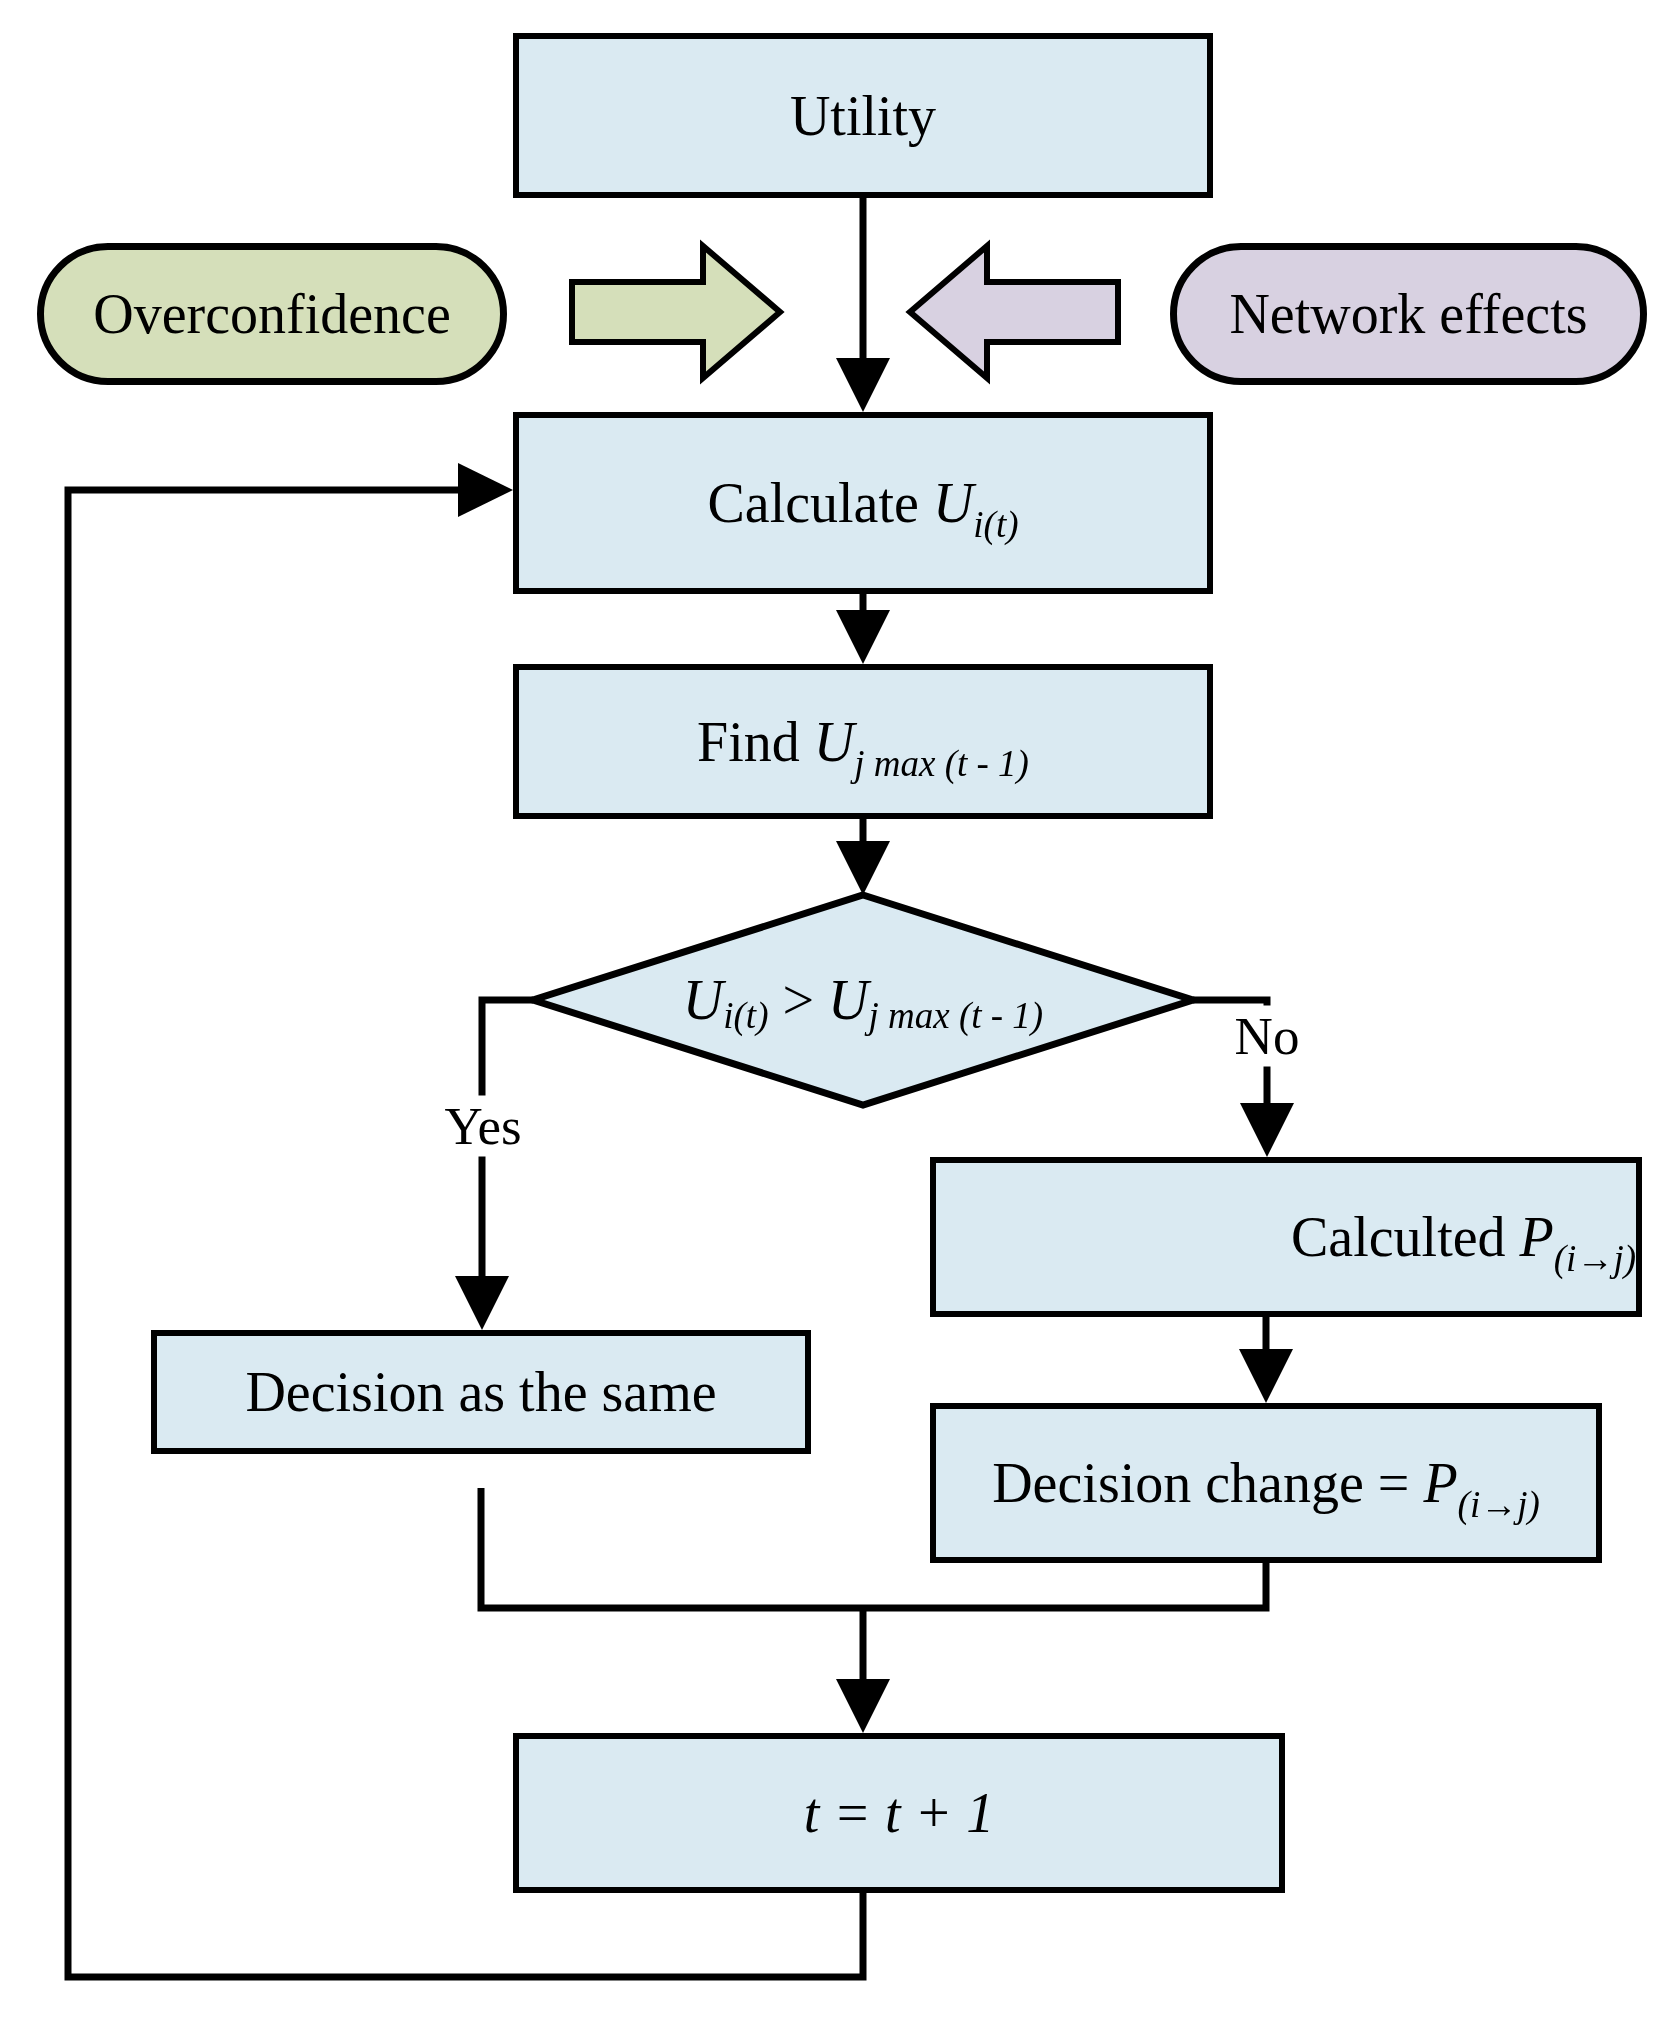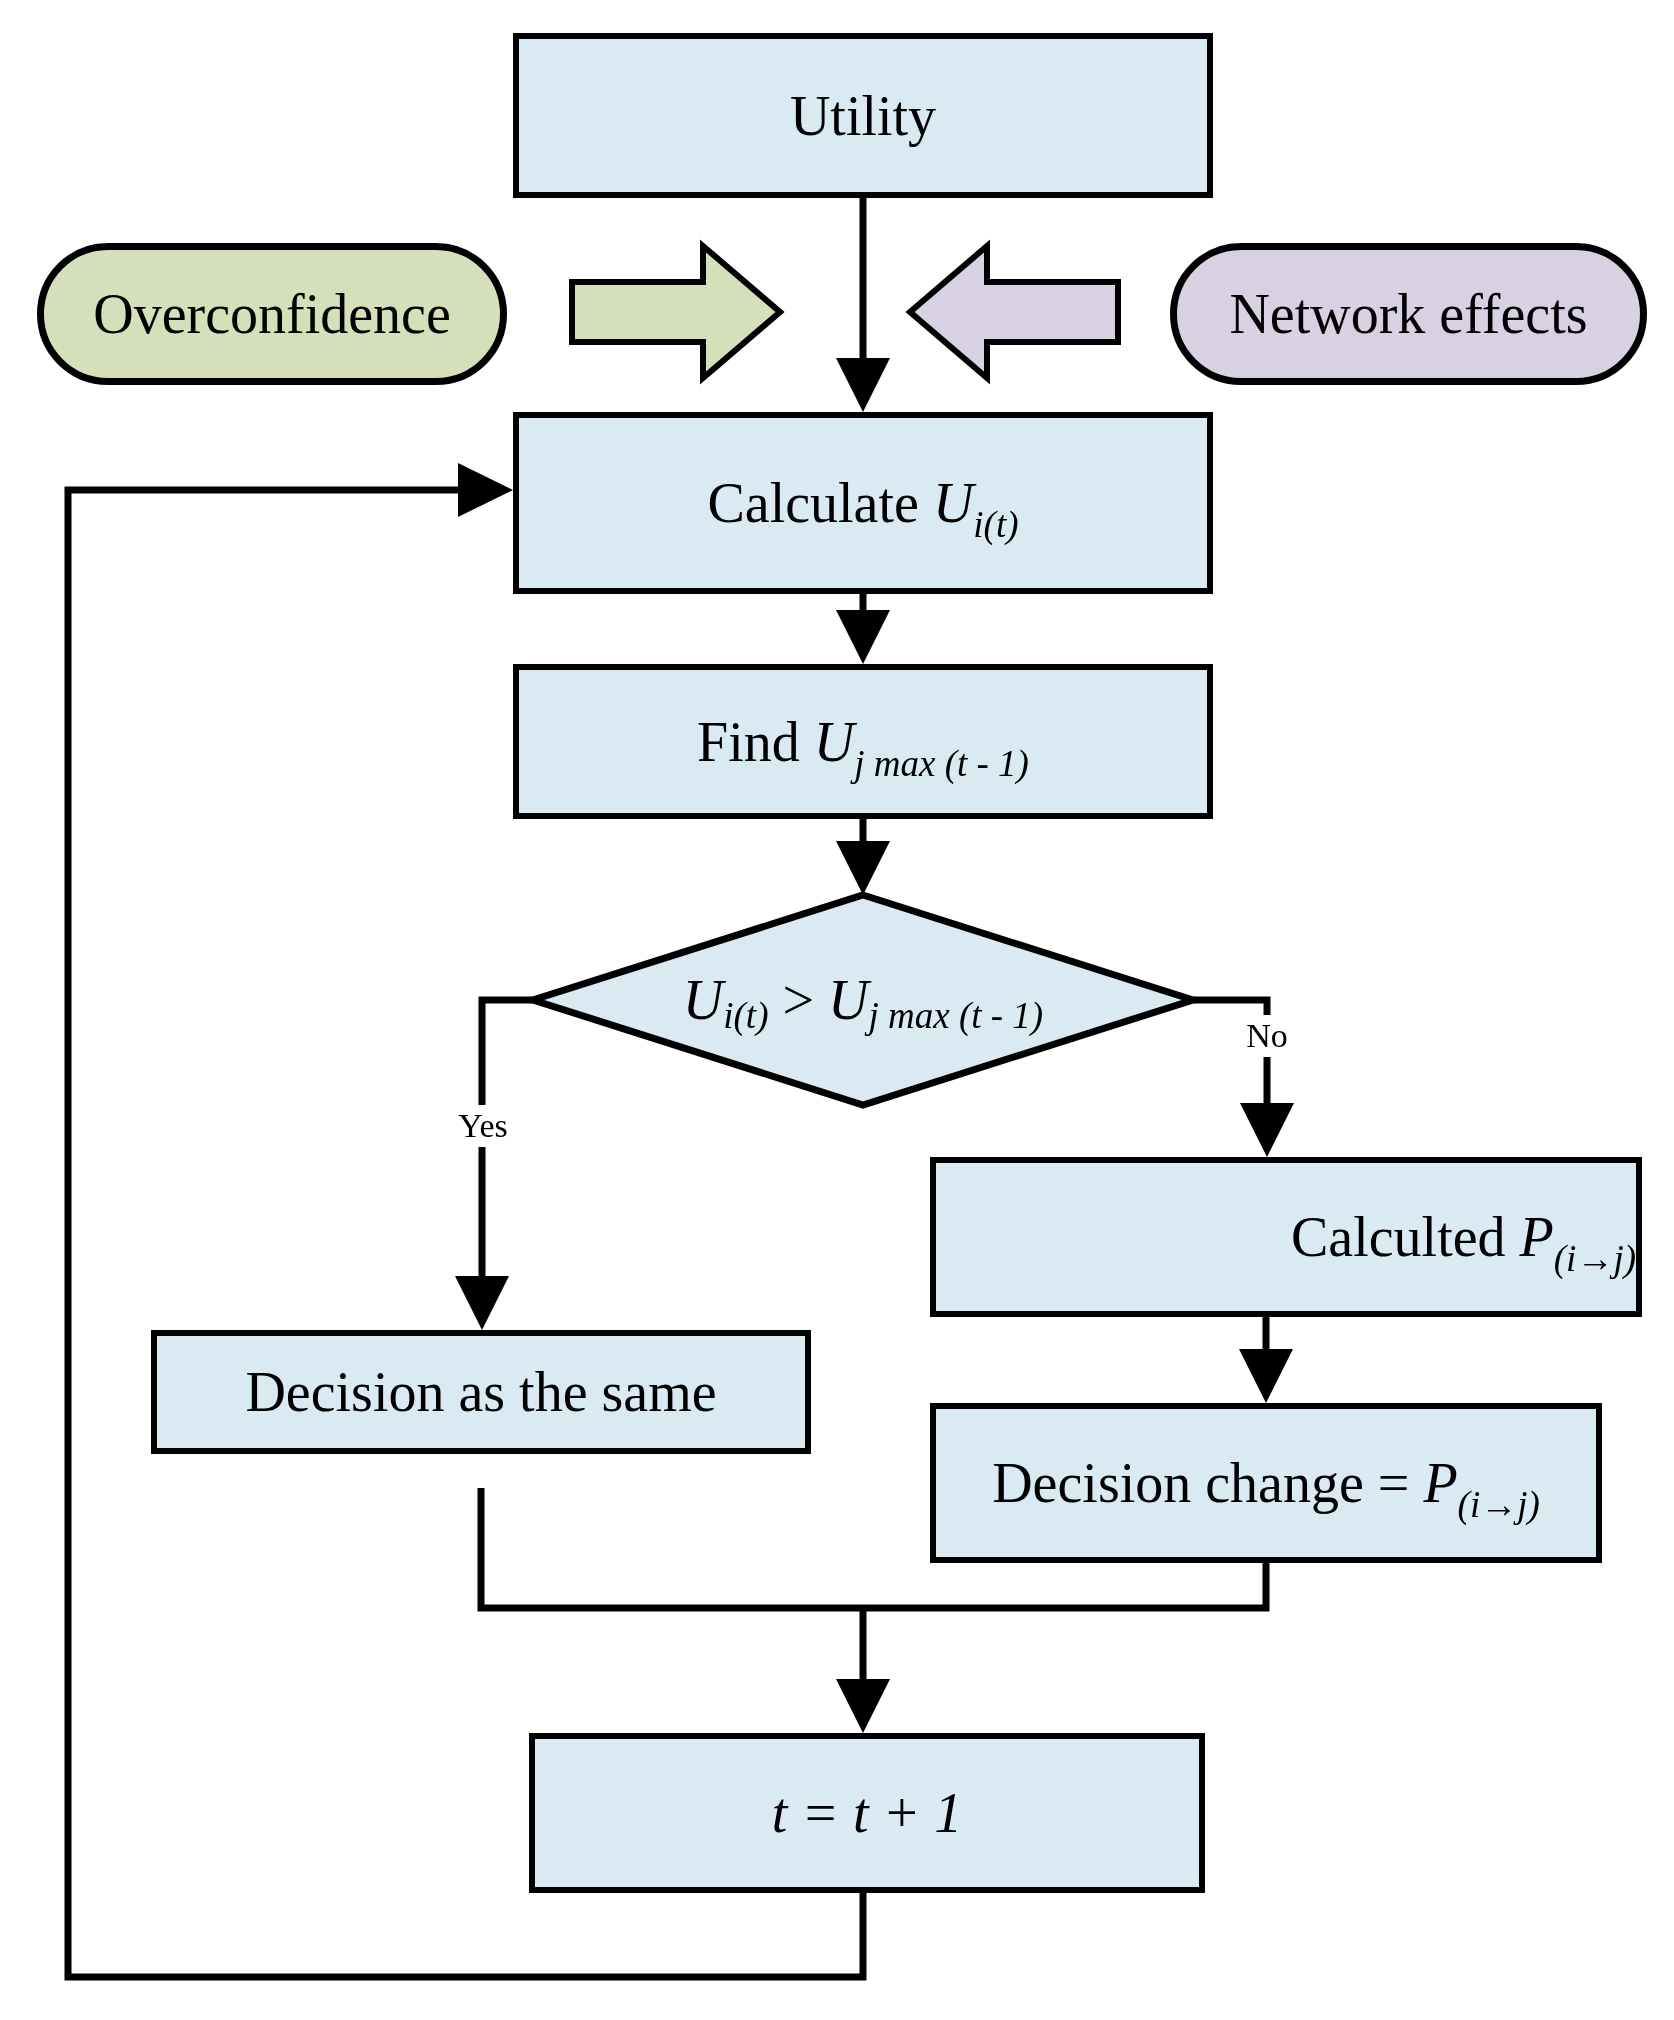--- a/index.html
+++ b/index.html
@@ -27,21 +27,21 @@
   .ghost{
     position:absolute;box-sizing:border-box;background:transparent;border:none;
     display:flex;align-items:center;justify-content:center;font-size:56px;line-height:1;white-space:nowrap;
   }
   .sym{font-style:italic;}
   .sub{font-style:italic;font-size:37px;position:relative;top:15px;}
   .op{margin:0 14px;}
   .italic{font-style:italic;}
   .edge-label{
     position:absolute;transform:translate(-50%,-50%);background:var(--bg);
-    font-size:34px;line-height:1;padding:4px 6px;white-space:nowrap;
+    font-size:53px;line-height:1;padding:4px 6px;white-space:nowrap;
   }
 </style>
 </head>
 <body>
 
 <div class="canvas">
 
   <svg class="wires" viewBox="0 0 1674 2020" xmlns="http://www.w3.org/2000/svg">
 
     <polygon points="863,895 1193,1000 863,1105 533,1000" fill="var(--box-fill)" stroke="var(--line)" stroke-width="7"></polygon>
@@ -109,20 +109,20 @@
   </div>
 
   <div class="node" style="left:930px;top:1157px;width:712px;height:160px;justify-content:flex-end;">
     <span><span>Calculted </span><span class="sym">P</span><span class="sub">(i→j)</span></span>
   </div>
 
   <div class="node" style="left:930px;top:1403px;width:672px;height:160px;">
     <span><span>Decision change = </span><span class="sym">P</span><span class="sub">(i→j)</span></span>
   </div>
 
-  <div class="node" style="left:513px;top:1733px;width:676px;height:160px;margin-left:16px;">
+  <div class="node" style="left:513px;top:1733px;width:772px;height:160px;">
     <span class="italic">t = t + 1</span>
   </div>
 
   <div class="edge-label" style="left:483px;top:1126px;">Yes</div>
   <div class="edge-label" style="left:1267px;top:1036px;">No</div>
 
 </div>
 
 </body></html>

